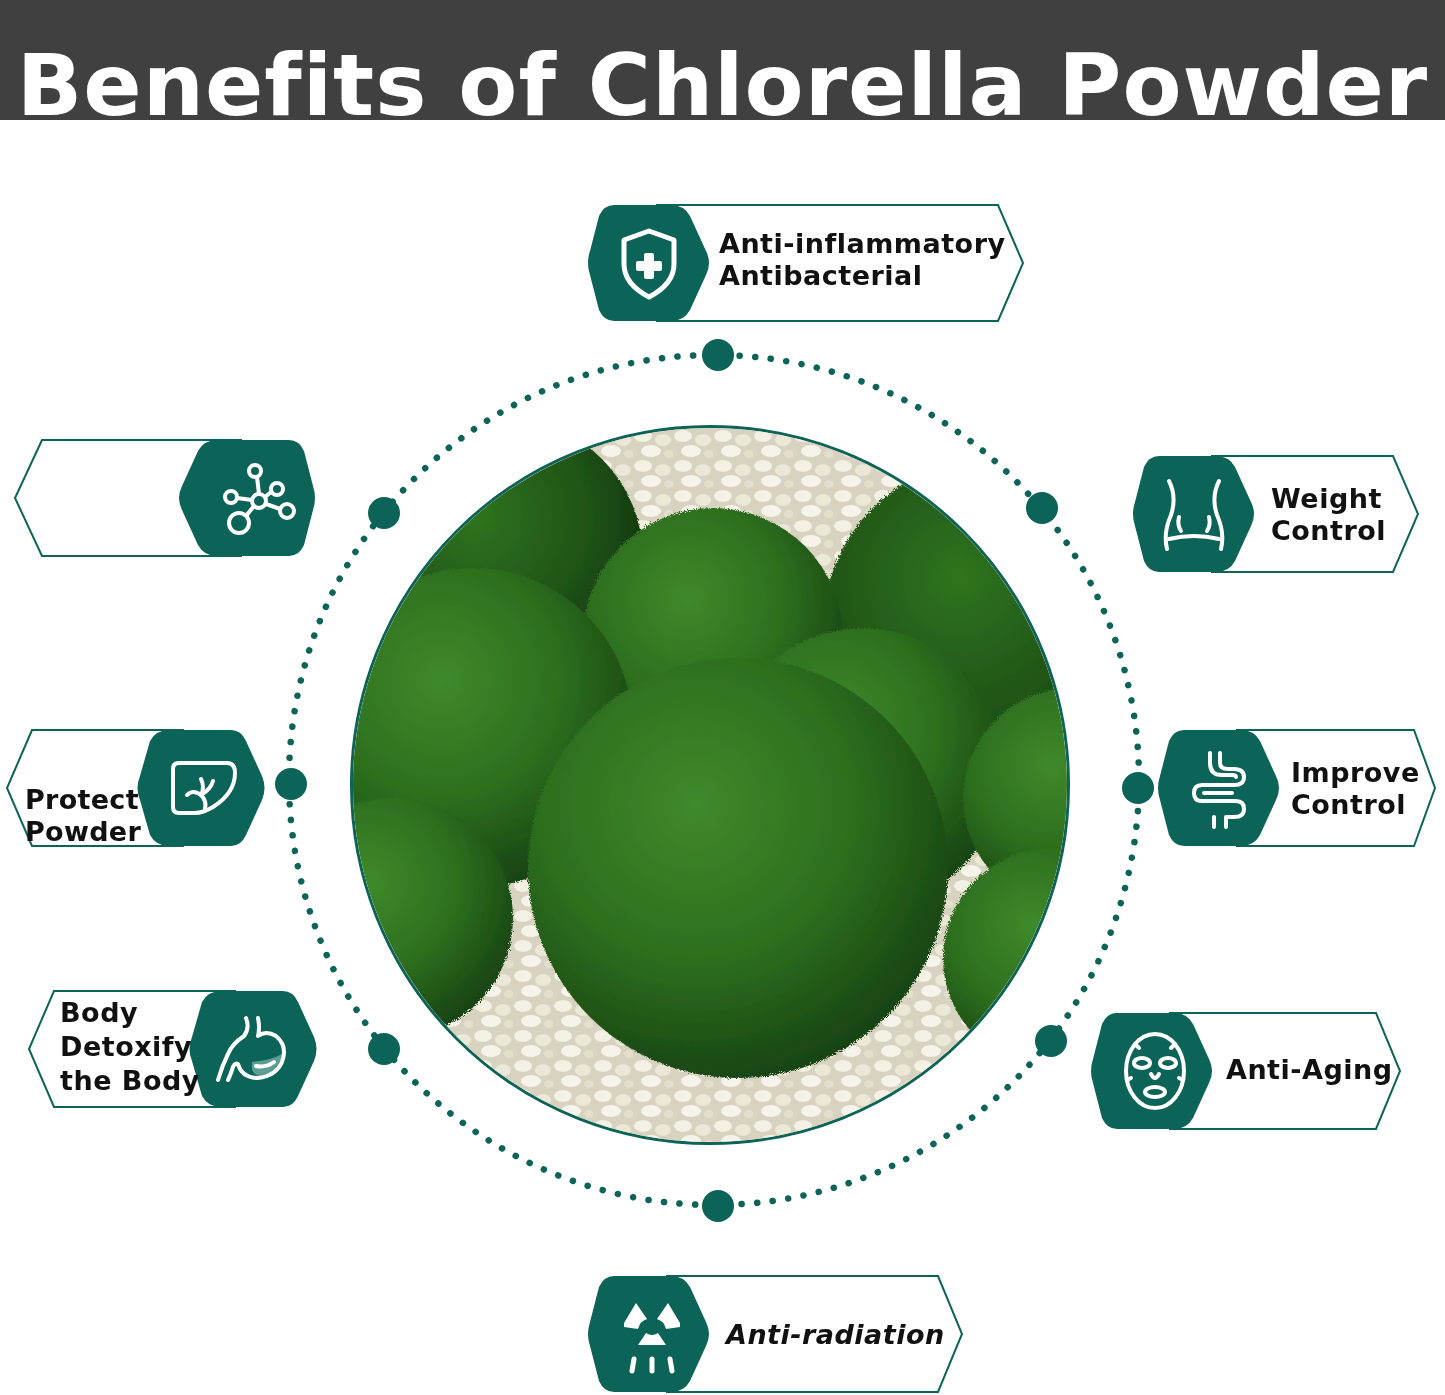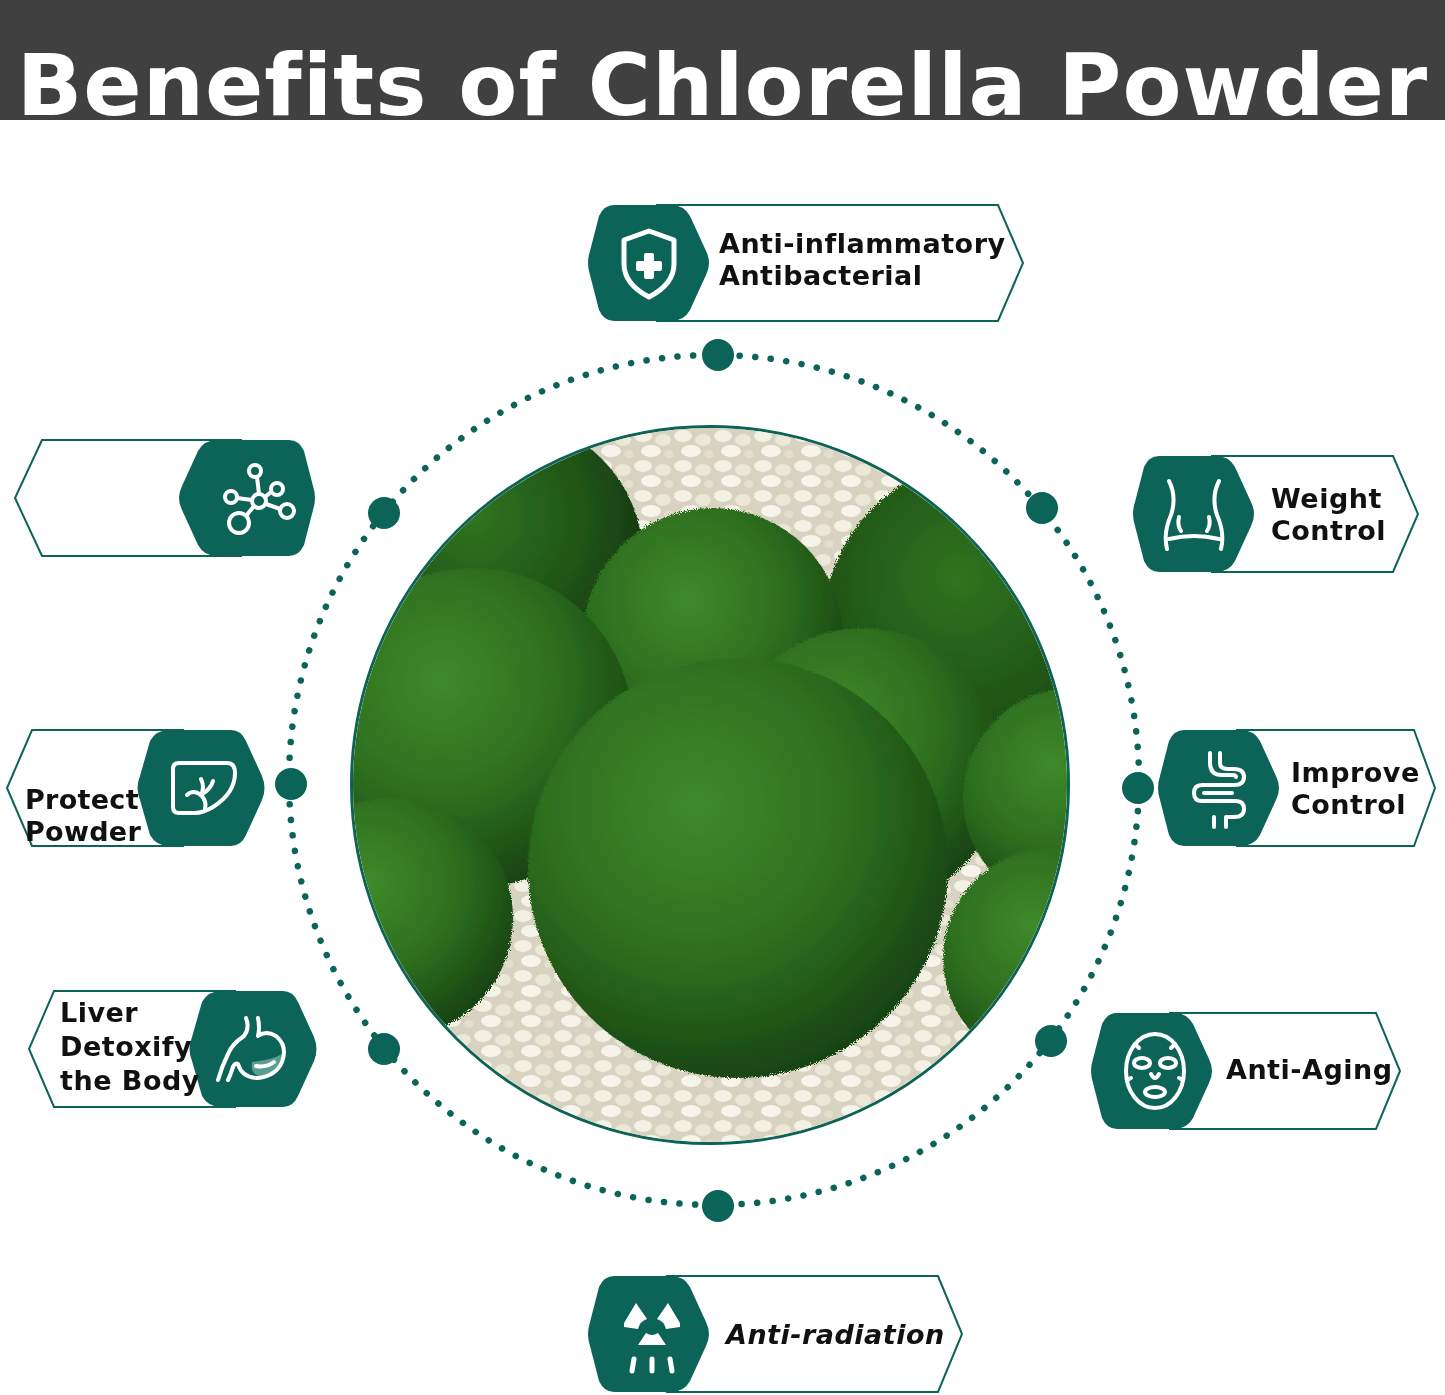--- a/index.html
+++ b/index.html
@@ -182,21 +182,21 @@
   </svg>
   <svg class="icon" style="left:186px; top:24px;" width="80" height="72" viewBox="0 0 80 72">
     <path d="M40 48 Q60 46 70 40 Q68 58 50 62 Q38 62 40 48 Z" fill="#5a9d92"></path>
     <g fill="none" stroke="#ffffff" stroke-width="4" stroke-linecap="round" stroke-linejoin="round">
       <path d="M34 4 Q38 14 32 22 Q20 30 16 40 Q10 52 6 66"></path>
       <path d="M46 4 Q48 14 46 22 Q54 16 64 22 Q76 32 70 48 Q64 62 46 64 Q30 64 26 50 Q22 48 20 56 Q18 62 16 66"></path>
       <path d="M44 52 Q54 54 62 48"></path>
     </g>
   </svg>
   <div class="badge-text" style="left:34px; top:6px; line-height:34px;">
-    <div>Liver</div>
+    <div>Body</div>
     <div>Detoxify</div>
     <div>the Body</div>
   </div>
 </div>
 
 <div class="badge" style="left:1089px; top:1012px; width:314px; height:118px;">
   <svg width="314" height="118" viewBox="0 0 314 118">
     <path d="M80 1 H287 L311 59 L287 117 H80" fill="#ffffff" stroke="#0c6358" stroke-width="2"></path>
     <path d="M28 1 H85 Q98 1 104 12 L120 47 Q126 59 120 71 L104 106 Q98 117 85 117 H28 Q18 117 13 106 L4 71 Q0 59 4 47 L13 12 Q18 1 28 1 Z" fill="#0c6358"></path>
   </svg>

